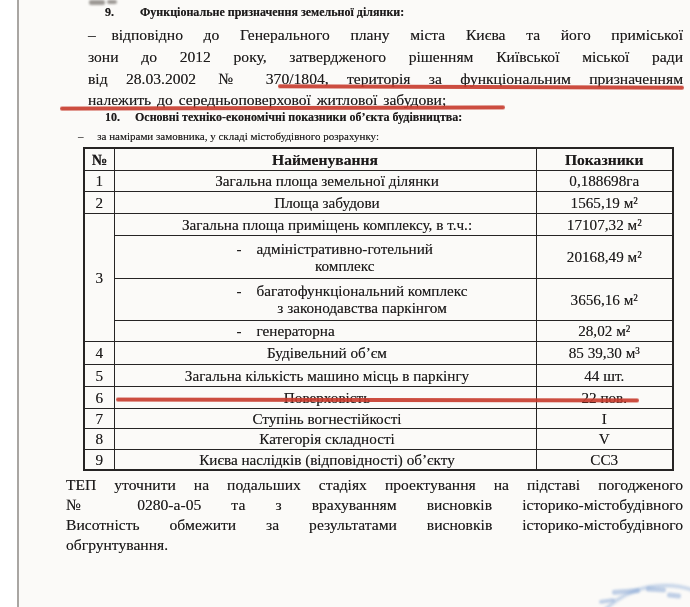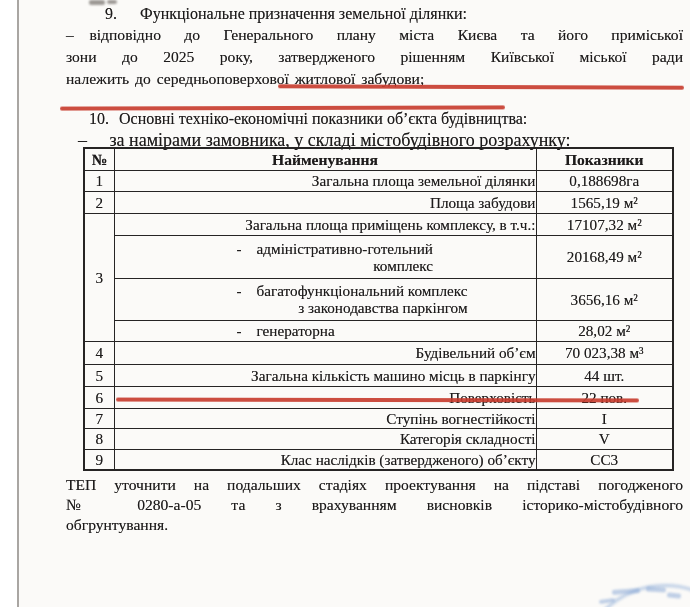--- a/index.html
+++ b/index.html
@@ -7,52 +7,52 @@
     position:relative; width:690px; height:607px; overflow:hidden;
     background:#fbfaf8;
     font-family:"Liberation Serif", serif;
     color:#1d1b1b;
     text-shadow:0 0 0.5px rgba(30,28,28,0.55);
   }
   .edge-strip { position:absolute; left:0; top:0; width:17px; height:607px; background:#ffffff; }
   .edge-line  { position:absolute; left:17px; top:0; width:2px; height:607px; background:#a9a6a2; filter:blur(0.5px); }
   .smudge { position:absolute; background:#6b6560; opacity:.65; border-radius:2px; filter:blur(1px); }
 
-  .h-sec { position:absolute; font-weight:normal; font-size:16px; white-space:nowrap; }
+  .h-sec { position:absolute; font-weight:bold; font-size:12px; white-space:nowrap; }
   #h9  { left:105px; top:5px; }
-  #h10 { left:89px; top:110px; }
+  #h10 { left:105px; top:110px; }
   #h9 .secnum  { display:inline-block; width:35px; }
   #h10 .secnum { display:inline-block; width:30px; }
 
   .para { position:absolute; font-size:15.6px; }
   #para1 { left:66px; top:24px; width:617px; }
-  #para1 .line { height:21.8px; line-height:21.8px; white-space:nowrap; }
+  #para1 .line { height:21.8px; line-height:21.8px; white-space:nowrap;margin-left:22px; }
   #para1 .line.jl { white-space:normal; }
   #para2 { left:66px; top:475px; width:617px; }
   #para2 .line { height:19.9px; line-height:19.9px; }
   .jl { text-align:justify; text-align-last:justify; }
   .wide { word-spacing:2px; }
 
-  #subtitle { position:absolute; left:78px; top:130px; font-size:18px; white-space:pre; }
+  #subtitle { position:absolute; left:78px; top:130px; font-size:11px; white-space:pre; }
 
   .redline { position:absolute; background:#c73b2d; height:4px; border-radius:2px; opacity:.9; filter:blur(0.2px); }
   #ul-a { left:278px; top:85px;  width:406px; transform:rotate(0.2deg); }
   #ul-b { left:60px;  top:106px; width:445px; transform:rotate(-0.15deg); }
   #ul-c { left:116px; top:398px; width:523px; transform:rotate(0.1deg); }
 
   #teo-table {
     position:absolute; left:83px; top:147px; width:589px;
     border-collapse:collapse; table-layout:fixed;
     font-size:15.2px; line-height:17px;
   }
   #teo-table td, #teo-table th { border:1.6px solid #262424; padding:0; vertical-align:middle; overflow:hidden; }
   #teo-table { border:2px solid #262424; }
   #teo-table th { font-weight:bold; text-align:center; font-size:15.6px; }
   .num-cell { text-align:center; }
-  .name-cell { text-align:right; padding-left:4px !important; }
+  .name-cell { text-align:center; padding-left:4px !important; }
   .val-cell { text-align:center; }
   .subwrap { display:flex; gap:15px; padding-left:118px; align-items:flex-start; }
   .subtext { white-space:pre-line; }
 
   .stamp-circle {
     position:absolute; left:577px; top:584px; width:170px; height:170px;
     border:3px solid rgba(125,162,212,0.5); border-radius:50%; filter:blur(1.5px);
   }
   .stamp-mark { position:absolute; background:rgba(110,148,205,0.42); filter:blur(1px); border-radius:2px; }
 </style>
@@ -63,21 +63,22 @@
 
   <div class="edge-strip"></div>
   <div class="edge-line"></div>
   <div class="smudge" style="left:89px; top:0; width:16px; height:5px;"></div>
   <div class="smudge" style="left:107px; top:0; width:10px; height:4px;"></div>
 
   <div id="h9" class="h-sec"><span class="secnum">9.</span><span>Функціональне призначення земельної ділянки:</span></div>
 
   <div id="para1" class="para">
     <div class="line jl">– відповідно до Генерального плану міста Києва та його приміської</div>
-    <div class="line jl">зони до 2025 року, затвердженого рішенням Київської міської ради</div>
+    <div class="line jl">зони до 2012 року, затвердженого рішенням Київської міської ради</div>
+    <div class="line jl">від 28.03.2002 № 370/1804, територія за функціональним призначенням</div>
     <div class="line wide">належить до середньоповерхової житлової забудови;</div>
   </div>
 
   <div id="ul-a" class="redline"></div>
   <div id="ul-b" class="redline"></div>
 
   <div id="h10" class="h-sec"><span class="secnum">10.</span><span>Основні техніко-економічні показники об’єкта будівництва:</span></div>
 
   <div id="subtitle">–  за намірами замовника, у складі містобудівного розрахунку:</div>
 
@@ -133,21 +134,21 @@
         <div class="subwrap">
               <span>-</span>
               <span class="subtext">генераторна</span>
             </div>
       </td>
       <td class="val-cell">28,02 м²</td>
     </tr>
     <tr style="height:23px">
       <td class="num-cell">4</td>
       <td class="name-cell">Будівельний об’єм</td>
-      <td class="val-cell">70 023,38 м³</td>
+      <td class="val-cell">85 39,30 м³</td>
     </tr>
     <tr style="height:22px">
       <td class="num-cell">5</td>
       <td class="name-cell">Загальна кількість машино місць в паркінгу</td>
       <td class="val-cell">44 шт.</td>
     </tr>
     <tr style="height:22px">
       <td class="num-cell">6</td>
       <td class="name-cell">Поверховість</td>
       <td class="val-cell">22 пов.</td>
@@ -157,31 +158,32 @@
       <td class="name-cell">Ступінь вогнестійкості</td>
       <td class="val-cell">I</td>
     </tr>
     <tr style="height:21px">
       <td class="num-cell">8</td>
       <td class="name-cell">Категорія складності</td>
       <td class="val-cell">V</td>
     </tr>
     <tr style="height:21px">
       <td class="num-cell">9</td>
-      <td class="name-cell">Клас наслідків (затвердженого) об’єкту</td>
+      <td class="name-cell">Києва наслідків (відповідності) об’єкту</td>
       <td class="val-cell">СС3</td>
     </tr>
   </tbody>
     </table>
 
   <div id="ul-c" class="redline"></div>
 
   <div id="para2" class="para">
     <div class="line jl">ТЕП уточнити на подальших стадіях проектування на підставі погодженого</div>
     <div class="line jl">№ 0280-а-05 та з врахуванням висновків історико-містобудівного</div>
+    <div class="line jl">Висотність обмежити за результатами висновків історико-містобудівного</div>
     <div class="line">обгрунтування.</div>
   </div>
 
   <div>
     <div class="stamp-circle"></div>
     <div class="stamp-mark" style="left:612px; top:589px; width:28px; height:5px; transform:rotate(-4deg);"></div>
     <div class="stamp-mark" style="left:646px; top:587px; width:20px; height:5px; transform:rotate(3deg);"></div>
     <div class="stamp-mark" style="left:599px; top:599px; width:16px; height:4px; transform:rotate(-8deg);"></div>
     <div class="stamp-mark" style="left:667px; top:593px; width:14px; height:5px; transform:rotate(6deg);"></div>
   </div>

